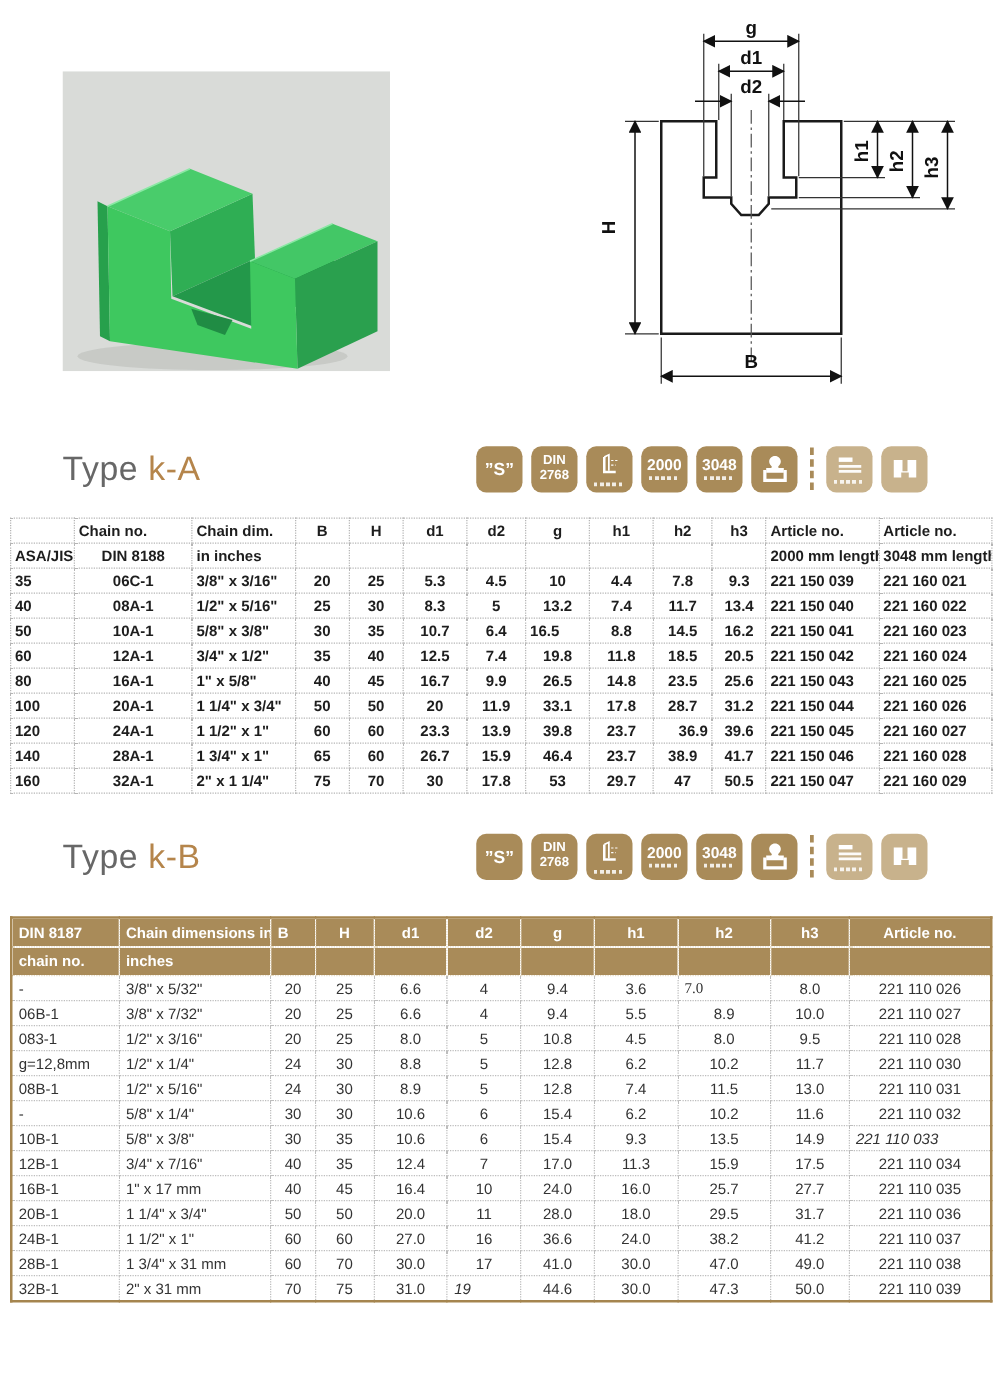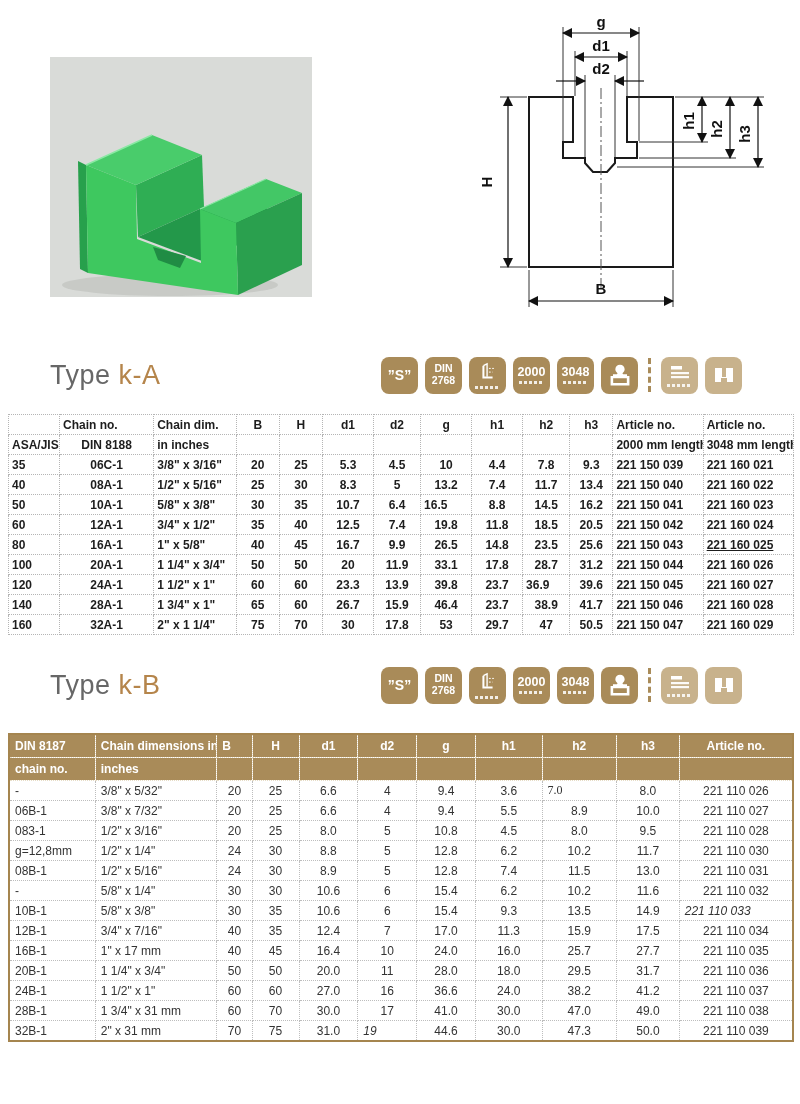--- a/index.html
+++ b/index.html
@@ -285,21 +285,21 @@
         <td style="text-align: left;">1" x 5/8"</td>
         <td style="text-align: center;">40</td>
         <td style="text-align: center;">45</td>
         <td style="text-align: center;">16.7</td>
         <td style="text-align: center;">9.9</td>
         <td style="text-align: center;">26.5</td>
         <td style="text-align: center;">14.8</td>
         <td style="text-align: center;">23.5</td>
         <td style="text-align: center;">25.6</td>
         <td style="text-align: left;">221 150 043</td>
-        <td style="text-align: left; text-decoration: underline;">221 160 025</td>
+        <td style="text-align: left;">221 160 025</td>
       </tr>
       <tr>
         <td style="text-align: left;">100</td>
         <td style="text-align: center;">20A-1</td>
         <td style="text-align: left;">1 1/4" x 3/4"</td>
         <td style="text-align: center;">50</td>
         <td style="text-align: center;">50</td>
         <td style="text-align: center;">20</td>
         <td style="text-align: center;">11.9</td>
         <td style="text-align: center;">33.1</td>
@@ -312,21 +312,21 @@
       <tr>
         <td style="text-align: left;">120</td>
         <td style="text-align: center;">24A-1</td>
         <td style="text-align: left;">1 1/2" x 1"</td>
         <td style="text-align: center;">60</td>
         <td style="text-align: center;">60</td>
         <td style="text-align: center;">23.3</td>
         <td style="text-align: center;">13.9</td>
         <td style="text-align: center;">39.8</td>
         <td style="text-align: center;">23.7</td>
-        <td style="text-align: left;">36.9</td>
+        <td style="text-align: right;">36.9</td>
         <td style="text-align: center;">39.6</td>
         <td style="text-align: left;">221 150 045</td>
         <td style="text-align: left;">221 160 027</td>
       </tr>
       <tr>
         <td style="text-align: left;">140</td>
         <td style="text-align: center;">28A-1</td>
         <td style="text-align: left;">1 3/4" x 1"</td>
         <td style="text-align: center;">65</td>
         <td style="text-align: center;">60</td>

